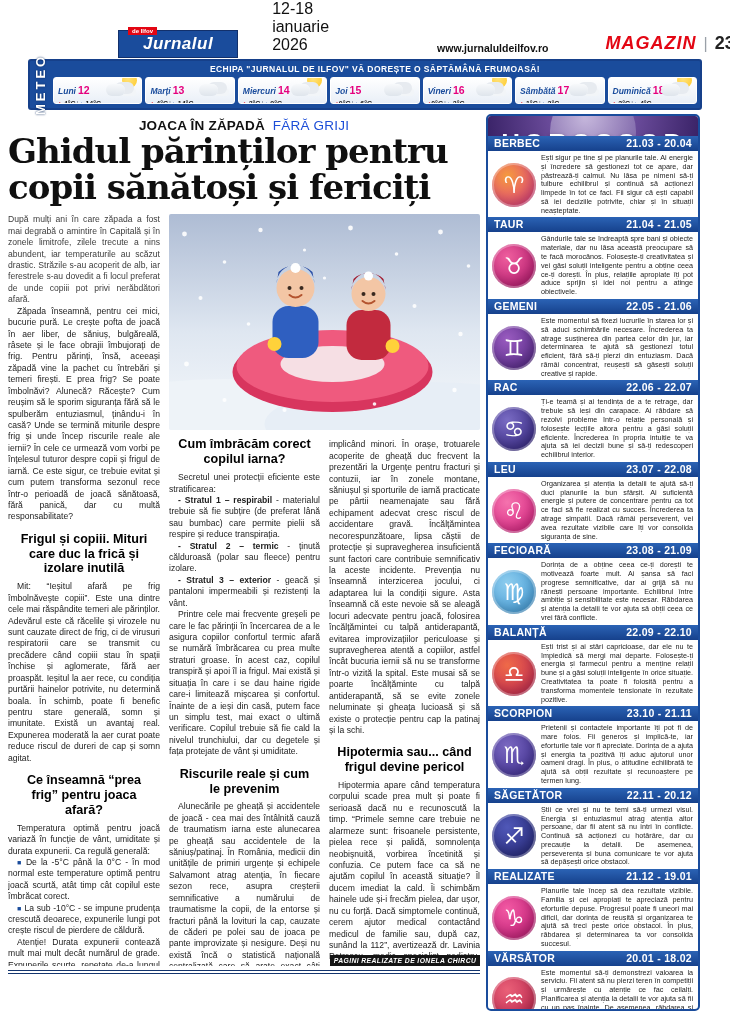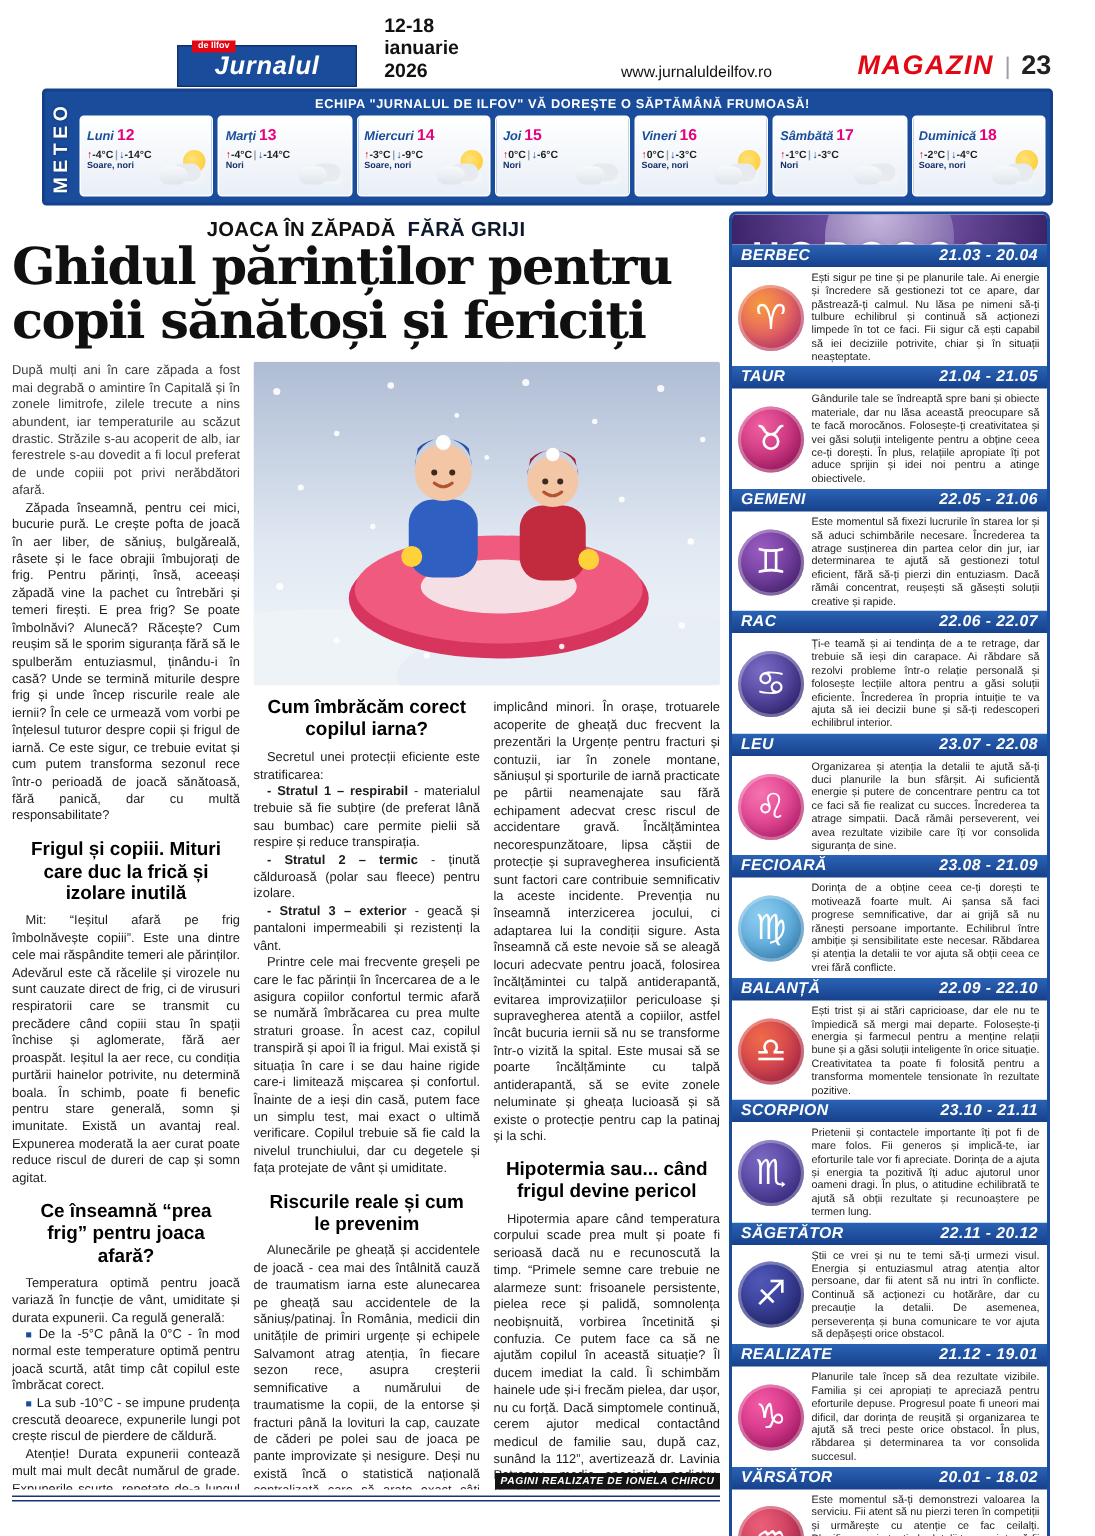--- a/index.html
+++ b/index.html
@@ -8,55 +8,55 @@
     width:730px; height:1024px; overflow:hidden;
     background:#fff; color:#1c1c1c;
     font-family:"Liberation Sans", sans-serif;
   }
 
   
   .masthead { height:56px; display:flex; align-items:flex-end; padding:16px 30px 2px 118px; gap:12px; }
   .logo-box { display:inline-block; position:relative; }
   .logo-tab { position:absolute; top:-7px; left:10px; background:#e30613; color:#fff; font-size:6px; font-weight:bold; padding:1px 4px; }
   .logo-main { background:#1a4c9c; color:#fff; font-weight:bold; font-style:italic; font-size:17px; padding:3px 24px 4px; border:1px solid #12306b; letter-spacing:.5px; }
-  .m-date { font-weight:bold; font-size:13px; color:#111; margin-left:6px; }
-  .m-site { font-weight:normal; font-size:10.5px; color:#111; margin-left:96px;text-align:center; }
+  .m-date { font-weight:normal; font-size:16px; color:#111; margin-left:22px; }
+  .m-site { font-weight:bold; font-size:10.5px; color:#111; margin-left:96px;text-align:center; }
   .m-right { margin-left:auto; display:flex; align-items:baseline; gap:7px; }
   .m-section { color:#e30613; font-weight:800; font-style:italic; font-size:18px; letter-spacing:1px;margin-left:45px; }
   .m-divider { color:#9aa0a8; font-size:16px; }
   .m-page { color:#222; font-weight:bold; font-size:18px; }
 
   
   .weather-band { margin:3px 28px 0 28px; background:#1a4c9c; border:2px solid #16408a; border-radius:3px; position:relative; padding-left:20px; }
   .meteo-strip { position:absolute; left:0; top:0; bottom:0; width:20px; display:flex; align-items:center; justify-content:center;
     color:#fff; font-weight:800; font-size:13px; letter-spacing:3px;
     writing-mode:vertical-rl; transform:rotate(180deg); text-shadow:0 0 2px #0a2a5e; }
   .band-banner { color:#fff; font-weight:bold; font-size:8.5px; text-align:center; padding:3px 0 2px; letter-spacing:.4px; }
   .days-row { display:flex; gap:3px; padding:1px 3px 4px 3px; }
-  .day-card { flex:1; background:linear-gradient(#ffffff,#e9eff7); border-radius:3px; border:1px solid #fff; padding:2px 4px; position:relative; overflow:hidden; height:54px; }
+  .day-card { flex:1; background:linear-gradient(#ffffff,#e9eff7); border-radius:3px; border:1px solid #fff; padding:2px 4px; position:relative; overflow:hidden; height:27px; }
   .day-name { color:#1a4c9c; font-weight:bold; font-style:italic; font-size:8.5px; }
   .day-date { color:#e5007d; font-weight:800; font-size:10.5px; margin-left:2px; }
   .day-temps { font-size:7px; font-weight:bold; margin-top:2px; position:relative; z-index:2; }
   .arrow-up { color:#e30613; } .arrow-down { color:#1a4c9c; }
   .temp-sep { color:#98a0ab; margin:0 1px; }
   .day-cond { font-size:6px; font-weight:bold; color:#16306b; margin-top:1px; position:relative; z-index:2; }
   .wicon { position:absolute; right:3px; bottom:5px; width:32px; height:22px; z-index:1; }
   .wicon::before { content:""; position:absolute; right:1px; top:-3px; width:15px; height:15px; border-radius:50%;
     background:radial-gradient(circle at 40% 40%, #ffe27a, #ffc928); display:none; }
   .wicon.sun-cloud::before { display:block; }
   .wicon::after { content:""; position:absolute; left:0; bottom:2px; width:19px; height:12px; border-radius:8px;
     background:linear-gradient(#f7f9fb,#dfe5ec);
     box-shadow:9px -2px 0 0 #e7ebf0, 13px 2px 0 -2px #f2f5f8; }
 
   
   .main { display:flex; padding:4px 30px 0 8px; gap:6px; }
   .article { width:474px; }
   .kicker { text-align:center; font-size:13.5px; color:#111; letter-spacing:.2px; margin-top:4px; }
   .kicker .k-bold { font-weight:800; }
-  .kicker .k-light { font-weight:bold; color:#0f172a; margin-left:4px; }
+  .kicker .k-light { font-weight:normal; color:#1d4ed8; margin-left:4px; }
   .headline { font-family:"DejaVu Serif", serif; font-weight:bold; font-size:34px; line-height:1.05; letter-spacing:-1px;
     text-align:left; color:#101010; margin:1px 0 9px; }
 
   .article-body { display:flex; gap:9px; height:760px; overflow:hidden; position:relative; border-bottom:4px double #14356e; padding-bottom:4px; }
   .acol { overflow:hidden; }
   .acol-1 { width:152px; min-width:152px; }
   .right-wrap { flex:1; display:flex; flex-direction:column; }
   .photo { height:216px; border-radius:2px; overflow:hidden; margin-bottom:5px; }
   .photo svg { display:block; width:100%; height:100%; }
   .twocols { display:flex; gap:9px; flex:1; overflow:hidden; }
@@ -77,21 +77,21 @@
     height:897px; display:flex; flex-direction:column; background:#fff; }
   .h-header { background:radial-gradient(circle at 50% -10%, #a48cc8 0%, #6a4b9a 40%, #3a2368 100%);
     text-align:center; padding:12px 6px 8px; position:relative; overflow:hidden; }
   .h-header::before { content:""; position:absolute; left:50%; top:-28px; width:86px; height:86px; margin-left:-43px;
     border-radius:50%; background:radial-gradient(circle at 40% 35%, #cfc3e2, #8d78b4 70%); opacity:.8; }
   .h-title { position:relative; color:#fff; font-size:26px; font-weight:800; letter-spacing:4px;
     text-shadow:0 2px 4px rgba(0,0,0,.45); }
   .signs { flex:1; display:flex; flex-direction:column; }
   .sign { flex:1; display:flex; flex-direction:column; overflow:hidden; }
   .sign-bar { background:linear-gradient(#2b63b5,#16418c); color:#fff; display:flex; justify-content:space-between;
-    align-items:flex-end; padding:1px 6px 2px; font-style:italic; font-weight:800; }
+    align-items:flex-end; padding:1px 6px 2px; font-weight:800; }
   .sign-name { font-size:10.5px; letter-spacing:.3px; }
   .sign-dates { font-size:10.5px; letter-spacing:.3px; }
   .sign-body { display:flex; gap:5px; padding:3px 5px 2px 4px; flex:1; align-items:center; }
   .sign-icon { width:44px; height:44px; min-width:44px; border-radius:50%; color:#fff; display:flex; align-items:center;
     justify-content:center; font-size:23px; font-family:"DejaVu Sans", sans-serif;
     box-shadow: inset 0 0 0 2px rgba(255,255,255,.3), inset -4px -6px 10px rgba(0,0,0,.18); }
   .sign-text { font-size:7.2px; line-height:1.22; text-align:justify; margin:0; color:#222; }
 </style>
 </head>
 <body>

